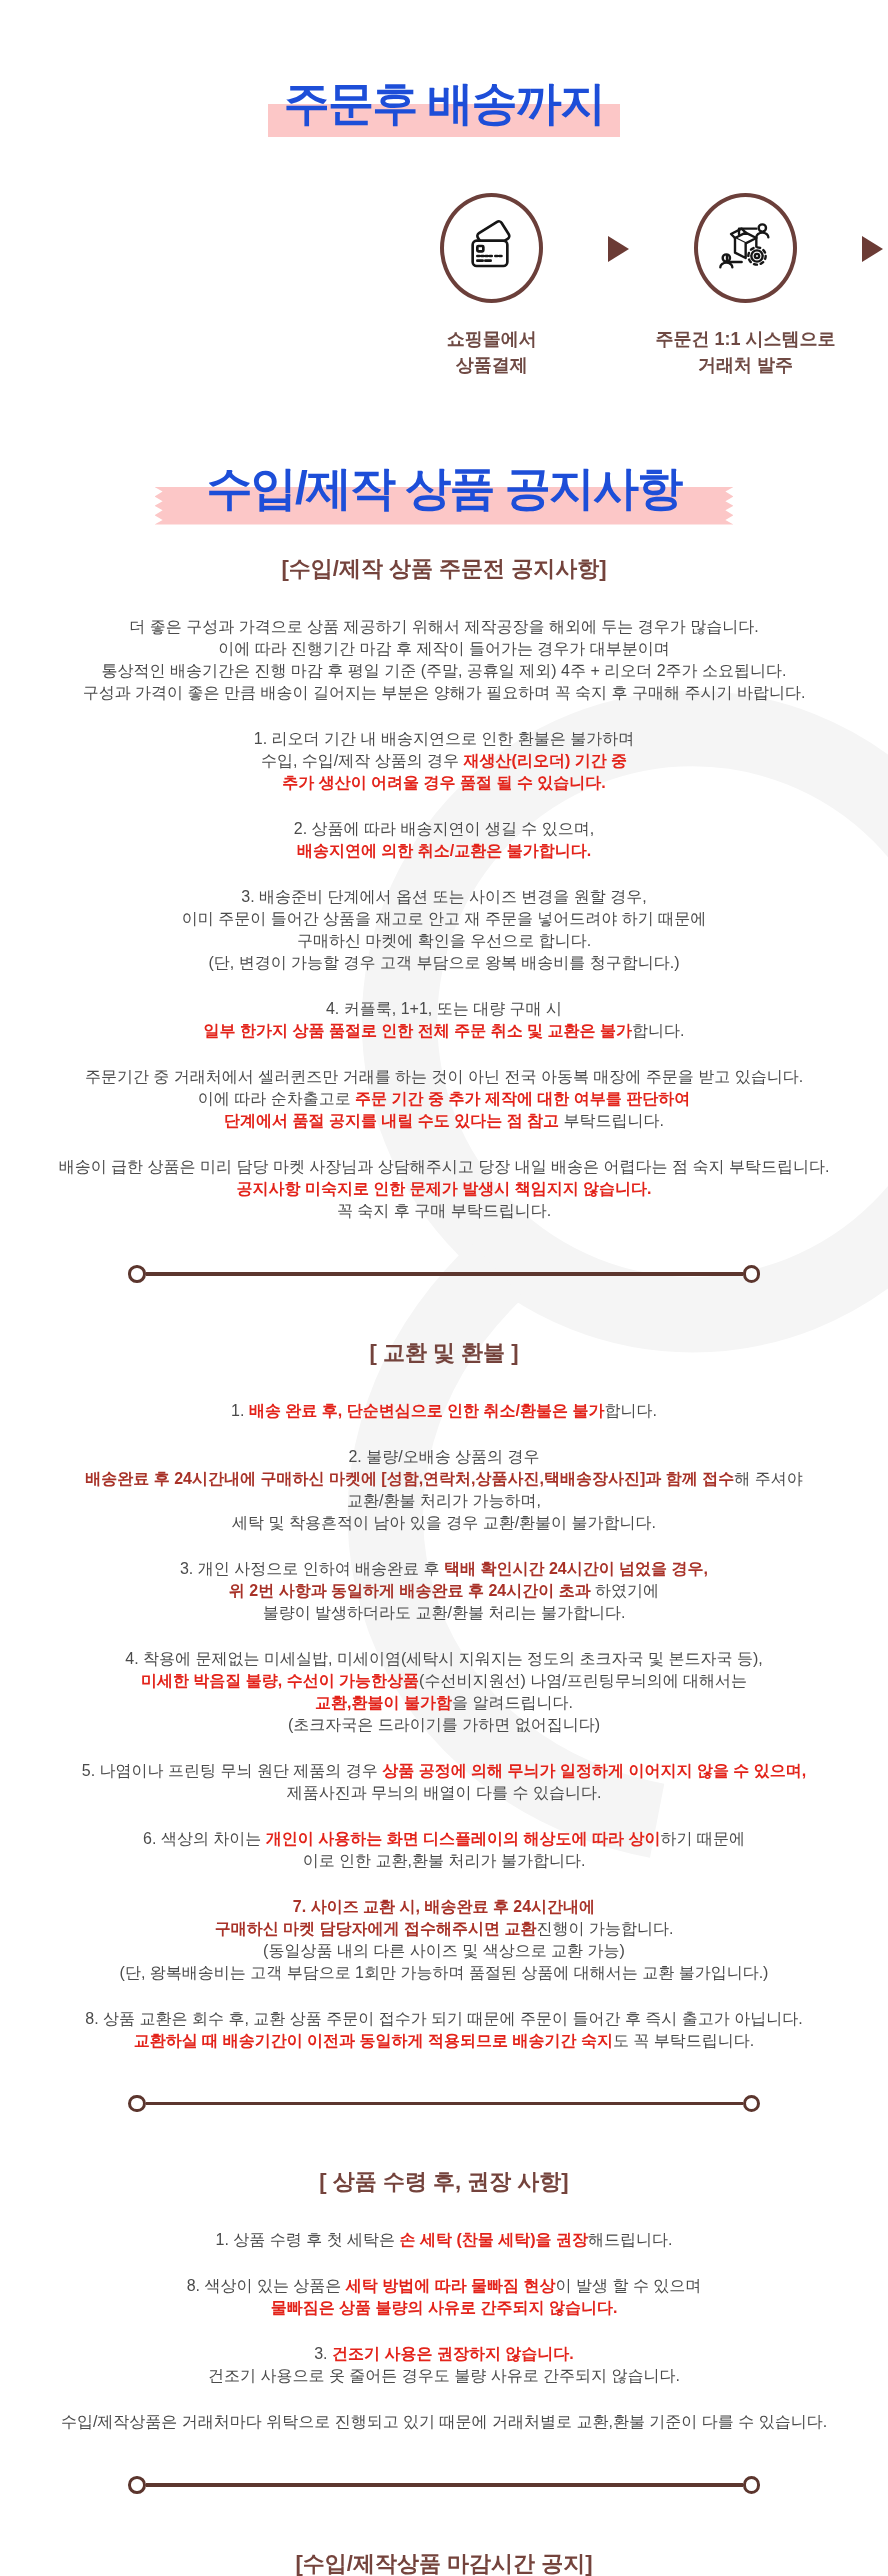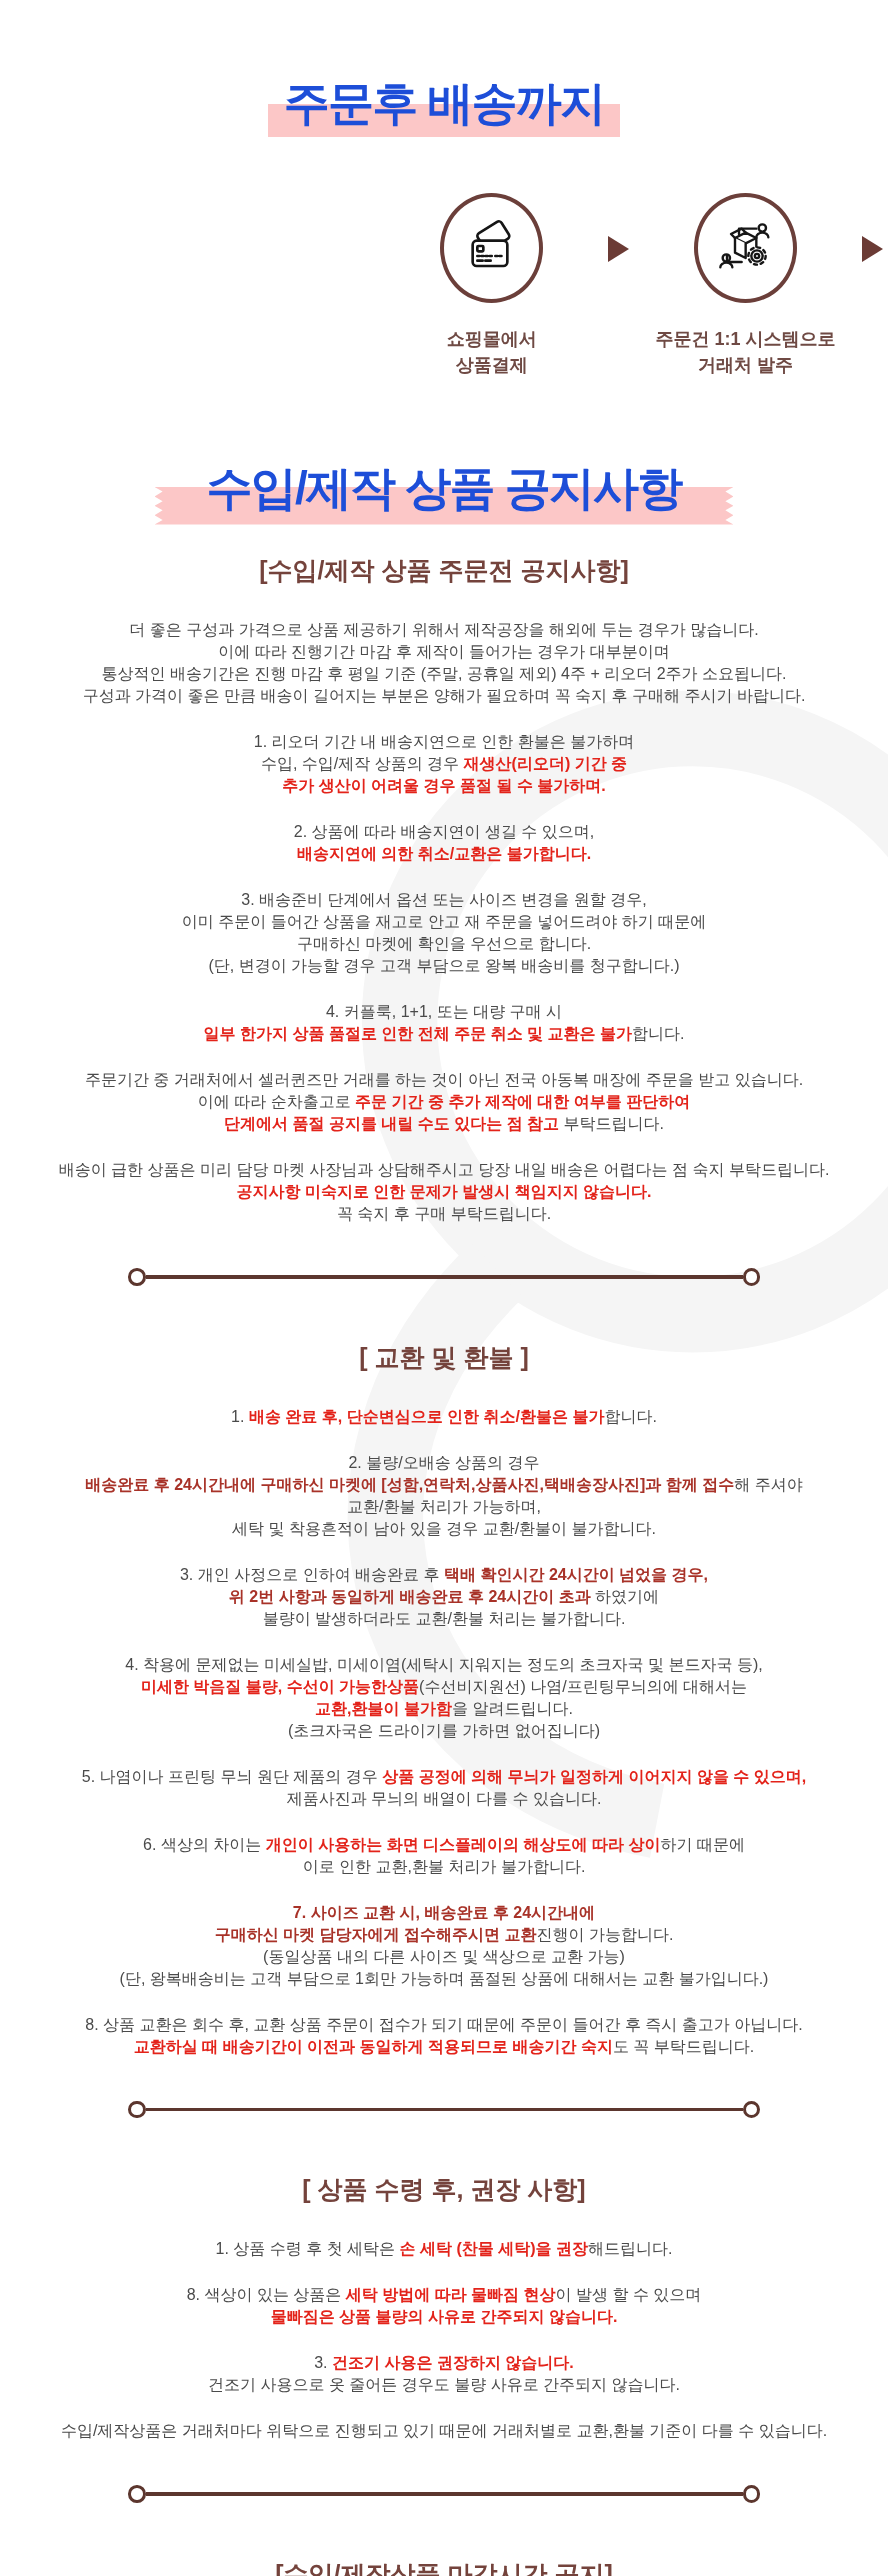--- a/index.html
+++ b/index.html
@@ -37,21 +37,21 @@
   .step-label{margin-top:23px;font-size:18px;font-weight:700;color:#6f4a44;line-height:1.45;}
   .arrow{
     width:0;height:0;margin:43px 5.3px 0 5.3px;
     border-left:21px solid #6b3b35;border-top:13.3px solid transparent;border-bottom:13.3px solid transparent;
   }
   .icon-svg{stroke:#161616;fill:none;stroke-width:4;stroke-linecap:round;stroke-linejoin:round;}
 
   
   .sections{margin-top:41px;}
   .sec-heading{
-    font-size:25px;font-weight:700;color:#74433c;margin:55px 0 32px 0;
+    font-size:22px;font-weight:700;color:#74433c;margin:55px 0 32px 0;
   }
   .sections .sec-heading:first-child{margin-top:0;}
   .block{
     margin:0 0 24px 0;font-size:16px;line-height:22px;color:#4a4a4a;
   }
   .seg-n{color:#4a4a4a;}
   .seg-r{color:#e3231a;font-weight:700;}
   .seg-d{color:#a83228;font-weight:700;}
 
   
@@ -137,21 +137,21 @@
     <div class="notice-title-wrap">
       <span class="big-title">
         <span>수입/제작 상품 공지사항</span>
         <span class="hl"></span>
       </span>
     </div>
 
     <div class="sections">
         <div class="sec-heading">[수입/제작 상품 주문전 공지사항]</div>
         <p class="block"><span class="seg-n">더 좋은 구성과 가격으로 상품 제공하기 위해서 제작공장을 해외에 두는 경우가 많습니다.</span><br><span class="seg-n">이에 따라 진행기간 마감 후 제작이 들어가는 경우가 대부분이며</span><br><span class="seg-n">통상적인 배송기간은 진행 마감 후 평일 기준 (주말, 공휴일 제외) 4주 + 리오더 2주가 소요됩니다.</span><br><span class="seg-n">구성과 가격이 좋은 만큼 배송이 길어지는 부분은 양해가 필요하며 꼭 숙지 후 구매해 주시기 바랍니다.</span></p>
-        <p class="block"><span class="seg-n">1. 리오더 기간 내 배송지연으로 인한 환불은 불가하며</span><br><span class="seg-n">수입, 수입/제작 상품의 경우 </span><span class="seg-r">재생산(리오더) 기간 중</span><br><span class="seg-r">추가 생산이 어려울 경우 품절 될 수 불가하며.</span></p>
+        <p class="block"><span class="seg-n">1. 리오더 기간 내 배송지연으로 인한 환불은 불가하며</span><br><span class="seg-n">수입, 수입/제작 상품의 경우 </span><span class="seg-r">재생산(리오더) 기간 중</span><br><span class="seg-r">추가 생산이 어려울 경우 품절 될 수 있습니다.</span></p>
         <p class="block"><span class="seg-n">2. 상품에 따라 배송지연이 생길 수 있으며,</span><br><span class="seg-r">배송지연에 의한 취소/교환은 불가합니다.</span></p>
         <p class="block"><span class="seg-n">3. 배송준비 단계에서 옵션 또는 사이즈 변경을 원할 경우,</span><br><span class="seg-n">이미 주문이 들어간 상품을 재고로 안고 재 주문을 넣어드려야 하기 때문에</span><br><span class="seg-n">구매하신 마켓에 확인을 우선으로 합니다.</span><br><span class="seg-n">(단, 변경이 가능할 경우 고객 부담으로 왕복 배송비를 청구합니다.)</span></p>
         <p class="block"><span class="seg-n">4. 커플룩, 1+1, 또는 대량 구매 시</span><br><span class="seg-r">일부 한가지 상품 품절로 인한 전체 주문 취소 및 교환은 불가</span><span class="seg-n">합니다.</span></p>
         <p class="block"><span class="seg-n">주문기간 중 거래처에서 셀러퀸즈만 거래를 하는 것이 아닌 전국 아동복 매장에 주문을 받고 있습니다.</span><br><span class="seg-n">이에 따라 순차출고로 </span><span class="seg-r">주문 기간 중 추가 제작에 대한 여부를 판단하여</span><br><span class="seg-r">단계에서 품절 공지를 내릴 수도 있다는 점 참고</span><span class="seg-n"> 부탁드립니다.</span></p>
         <p class="block"><span class="seg-n">배송이 급한 상품은 미리 담당 마켓 사장님과 상담해주시고 당장 내일 배송은 어렵다는 점 숙지 부탁드립니다.</span><br><span class="seg-r">공지사항 미숙지로 인한 문제가 발생시 책임지지 않습니다.</span><br><span class="seg-n">꼭 숙지 후 구매 부탁드립니다.</span></p>
         <div class="divider">
           <span class="ring"></span>
           <span class="bar"></span>
           <span class="ring"></span>
         </div>

